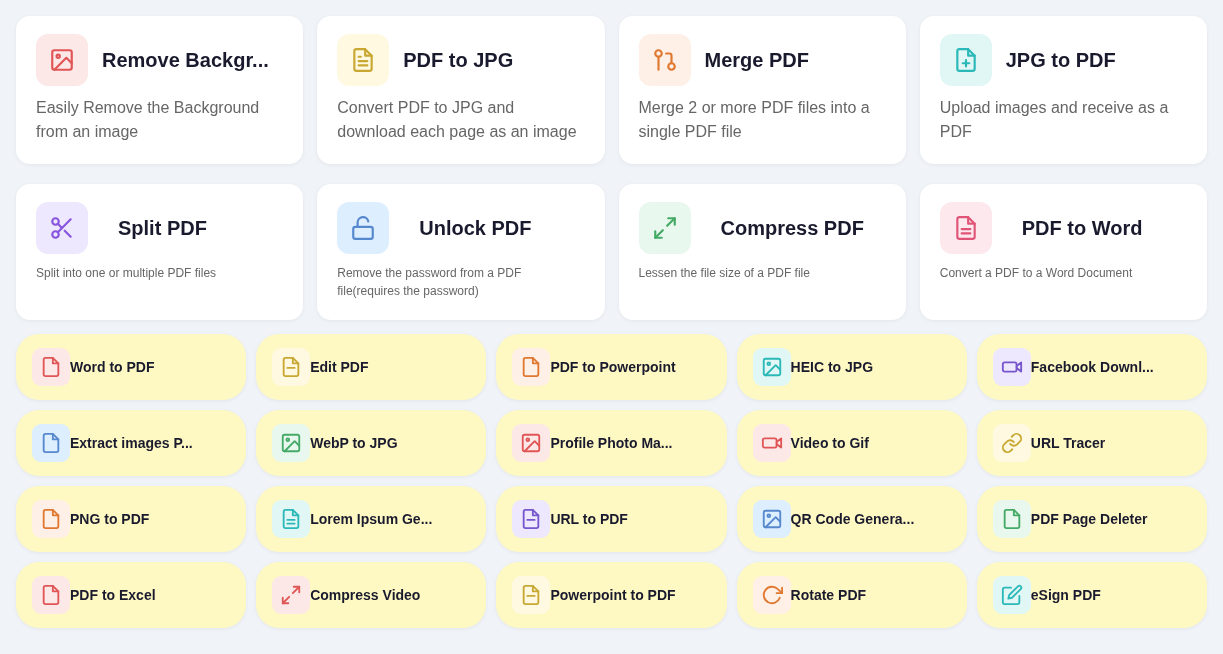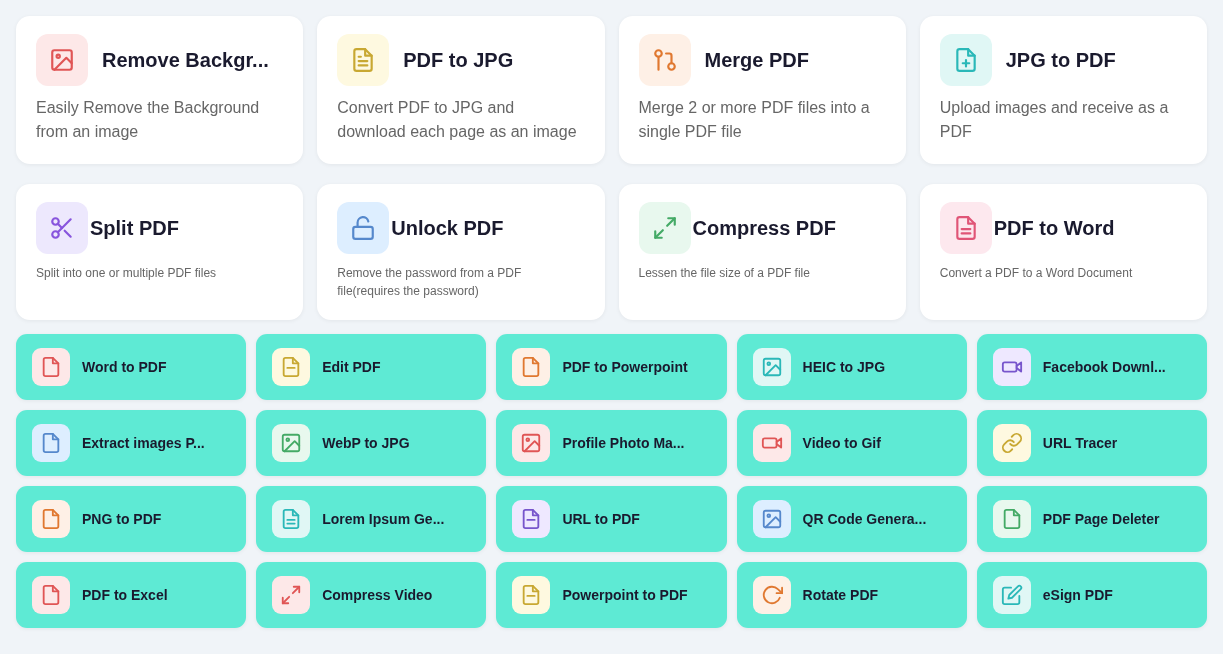--- a/index.html
+++ b/index.html
@@ -68,21 +68,21 @@
       padding: 18px 20px 20px;
       display: flex;
       flex-direction: column;
       gap: 10px;
       box-shadow: 0 1px 4px rgba(0,0,0,0.06);
     }
 
     .card-medium .card-header {
       display: flex;
       align-items: center;
-      gap: 2px;
+      gap: 30px;
     }
 
     .card-medium .card-title {
       font-size: 20px;
       font-weight: 700;
       color: #1a1a2e;
     }
 
     .card-medium .card-desc {
       font-size: 12px;
@@ -91,26 +91,25 @@
     }
 
     .grid-small {
       display: grid;
       grid-template-columns: repeat(5, 1fr);
       gap: 10px;
       margin-bottom: 10px;
     }
 
     .card-small {
-      background: #5eead4;
-      border-radius: 11px;
+      background: #fef9c3;
+      border-radius: 23px;
       padding: 14px 16px;
       display: flex;
       align-items: center;
-      gap: 12px;
       box-shadow: 0 1px 4px rgba(0,0,0,0.06);
       cursor: pointer;
     }
 
     .card-small .icon-box-sm {
       width: 38px;
       height: 38px;
       border-radius: 9px;
       display: flex;
       align-items: center;

